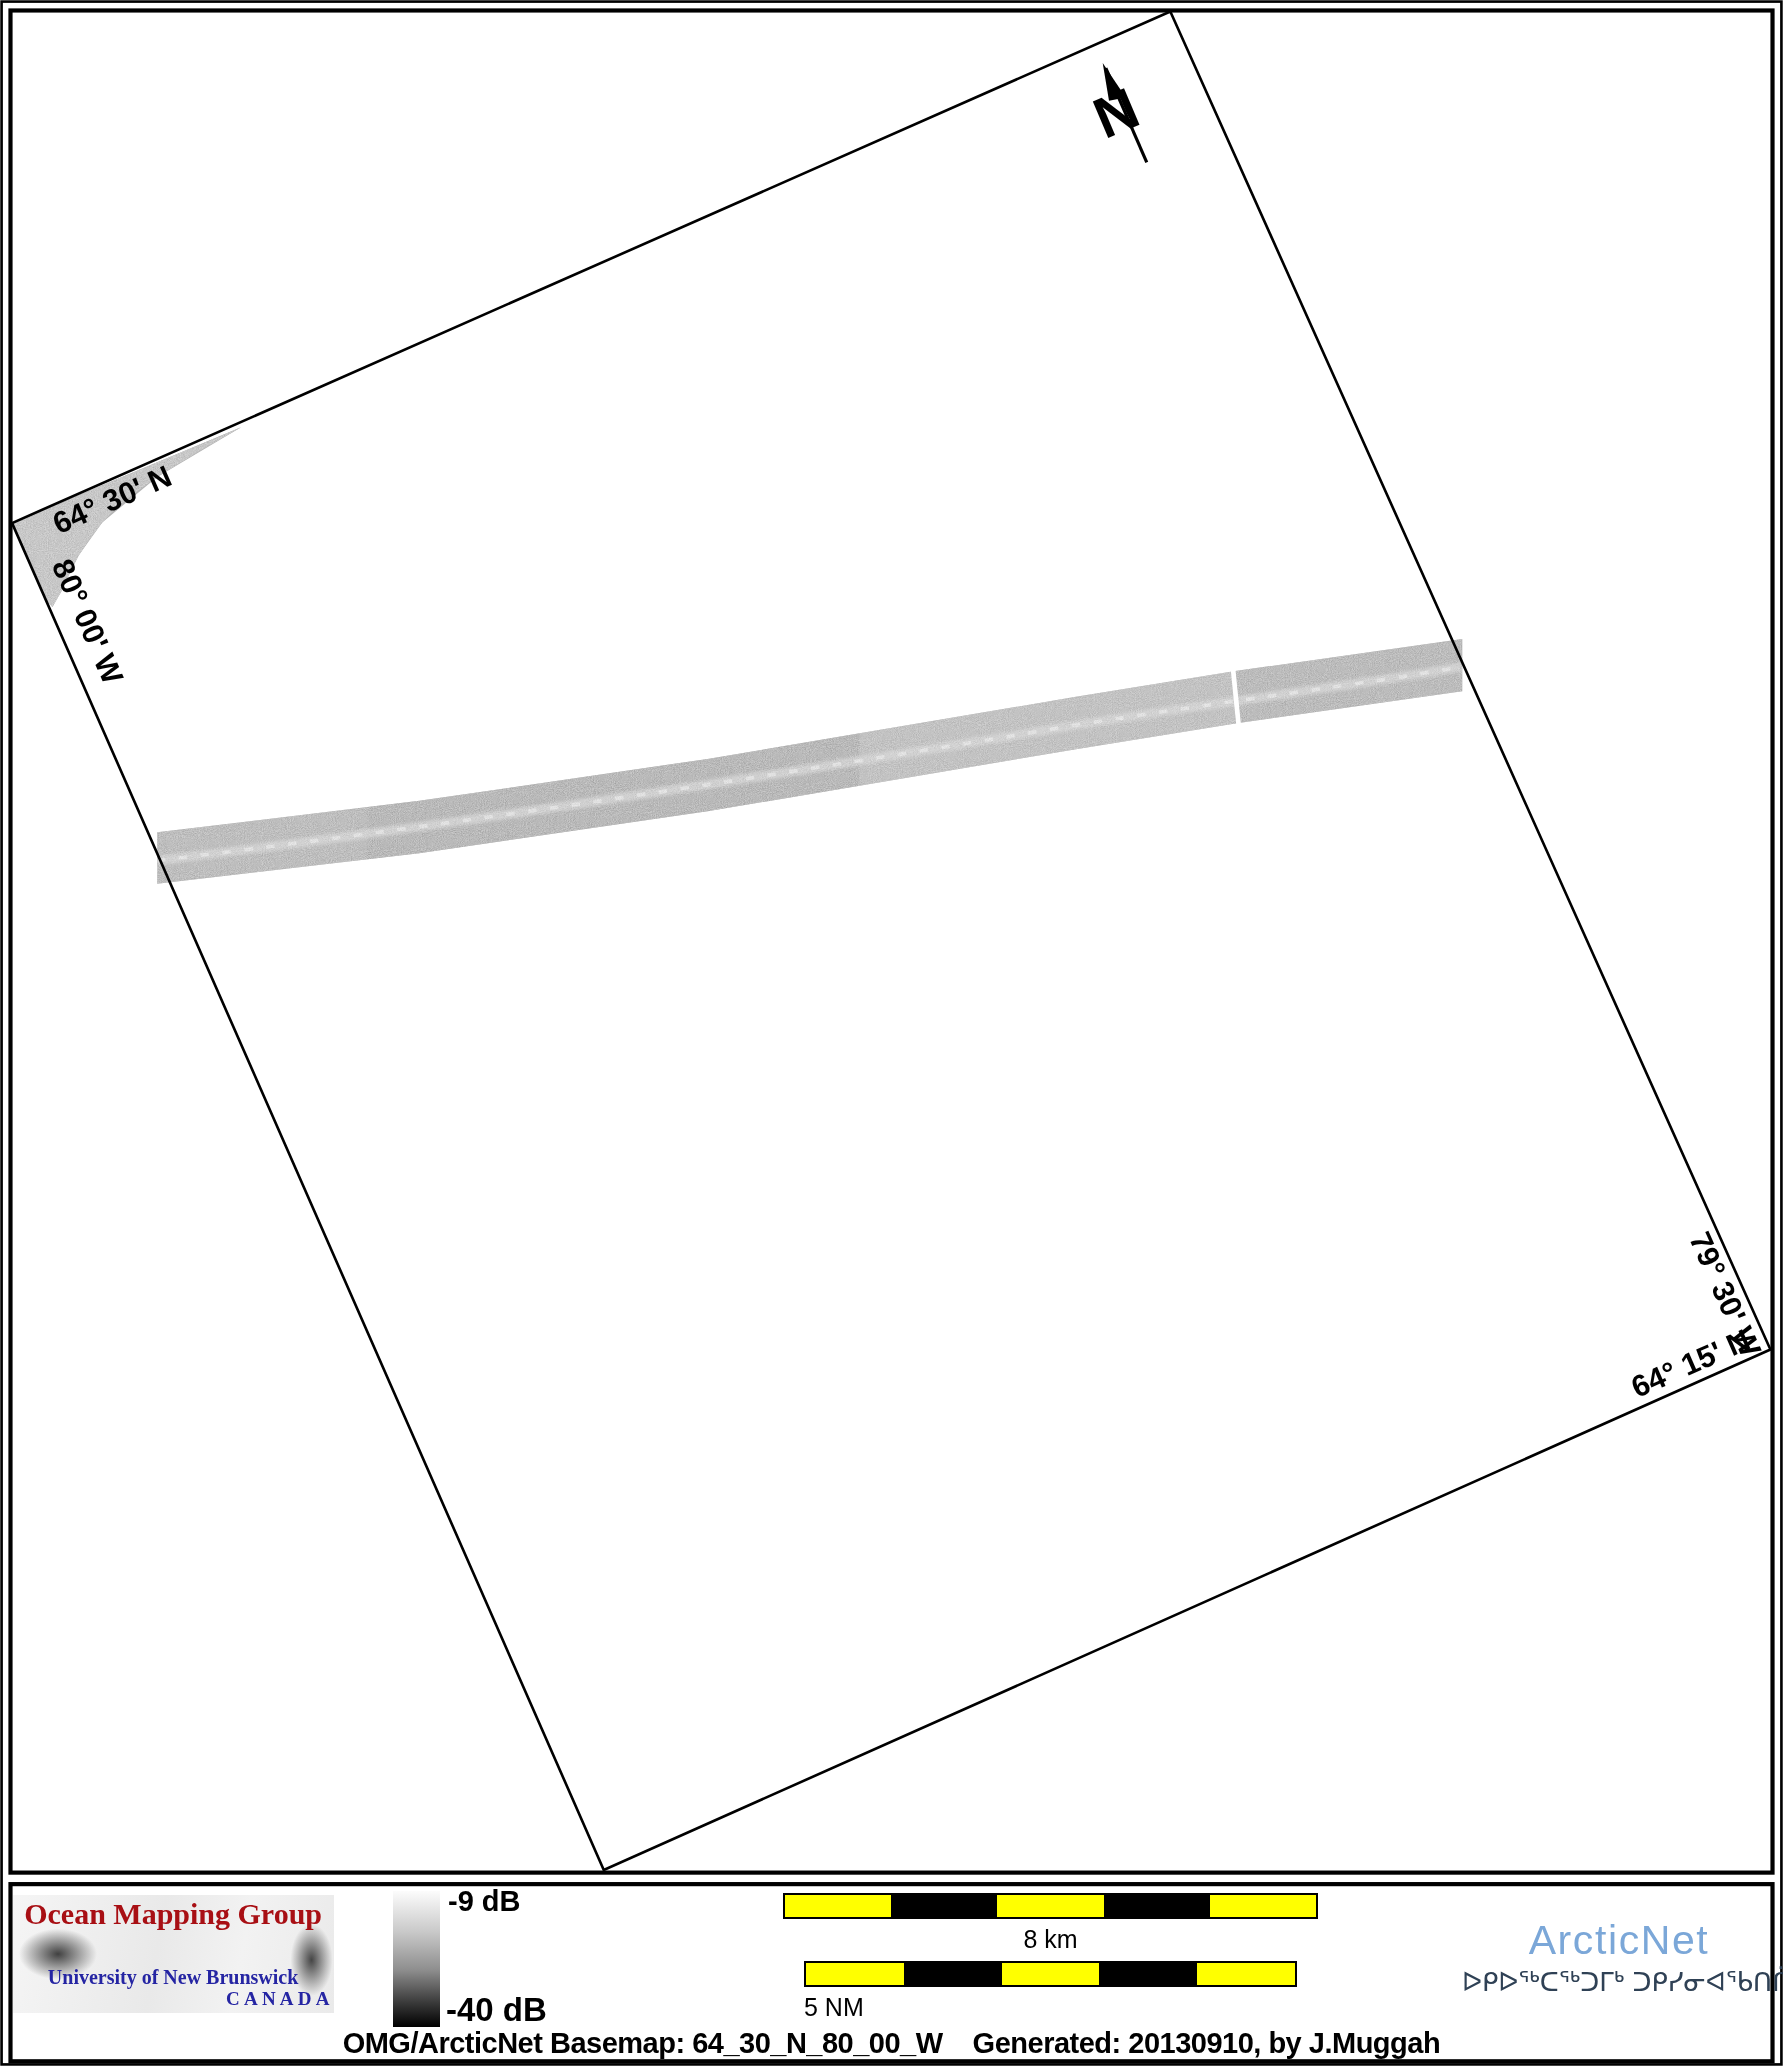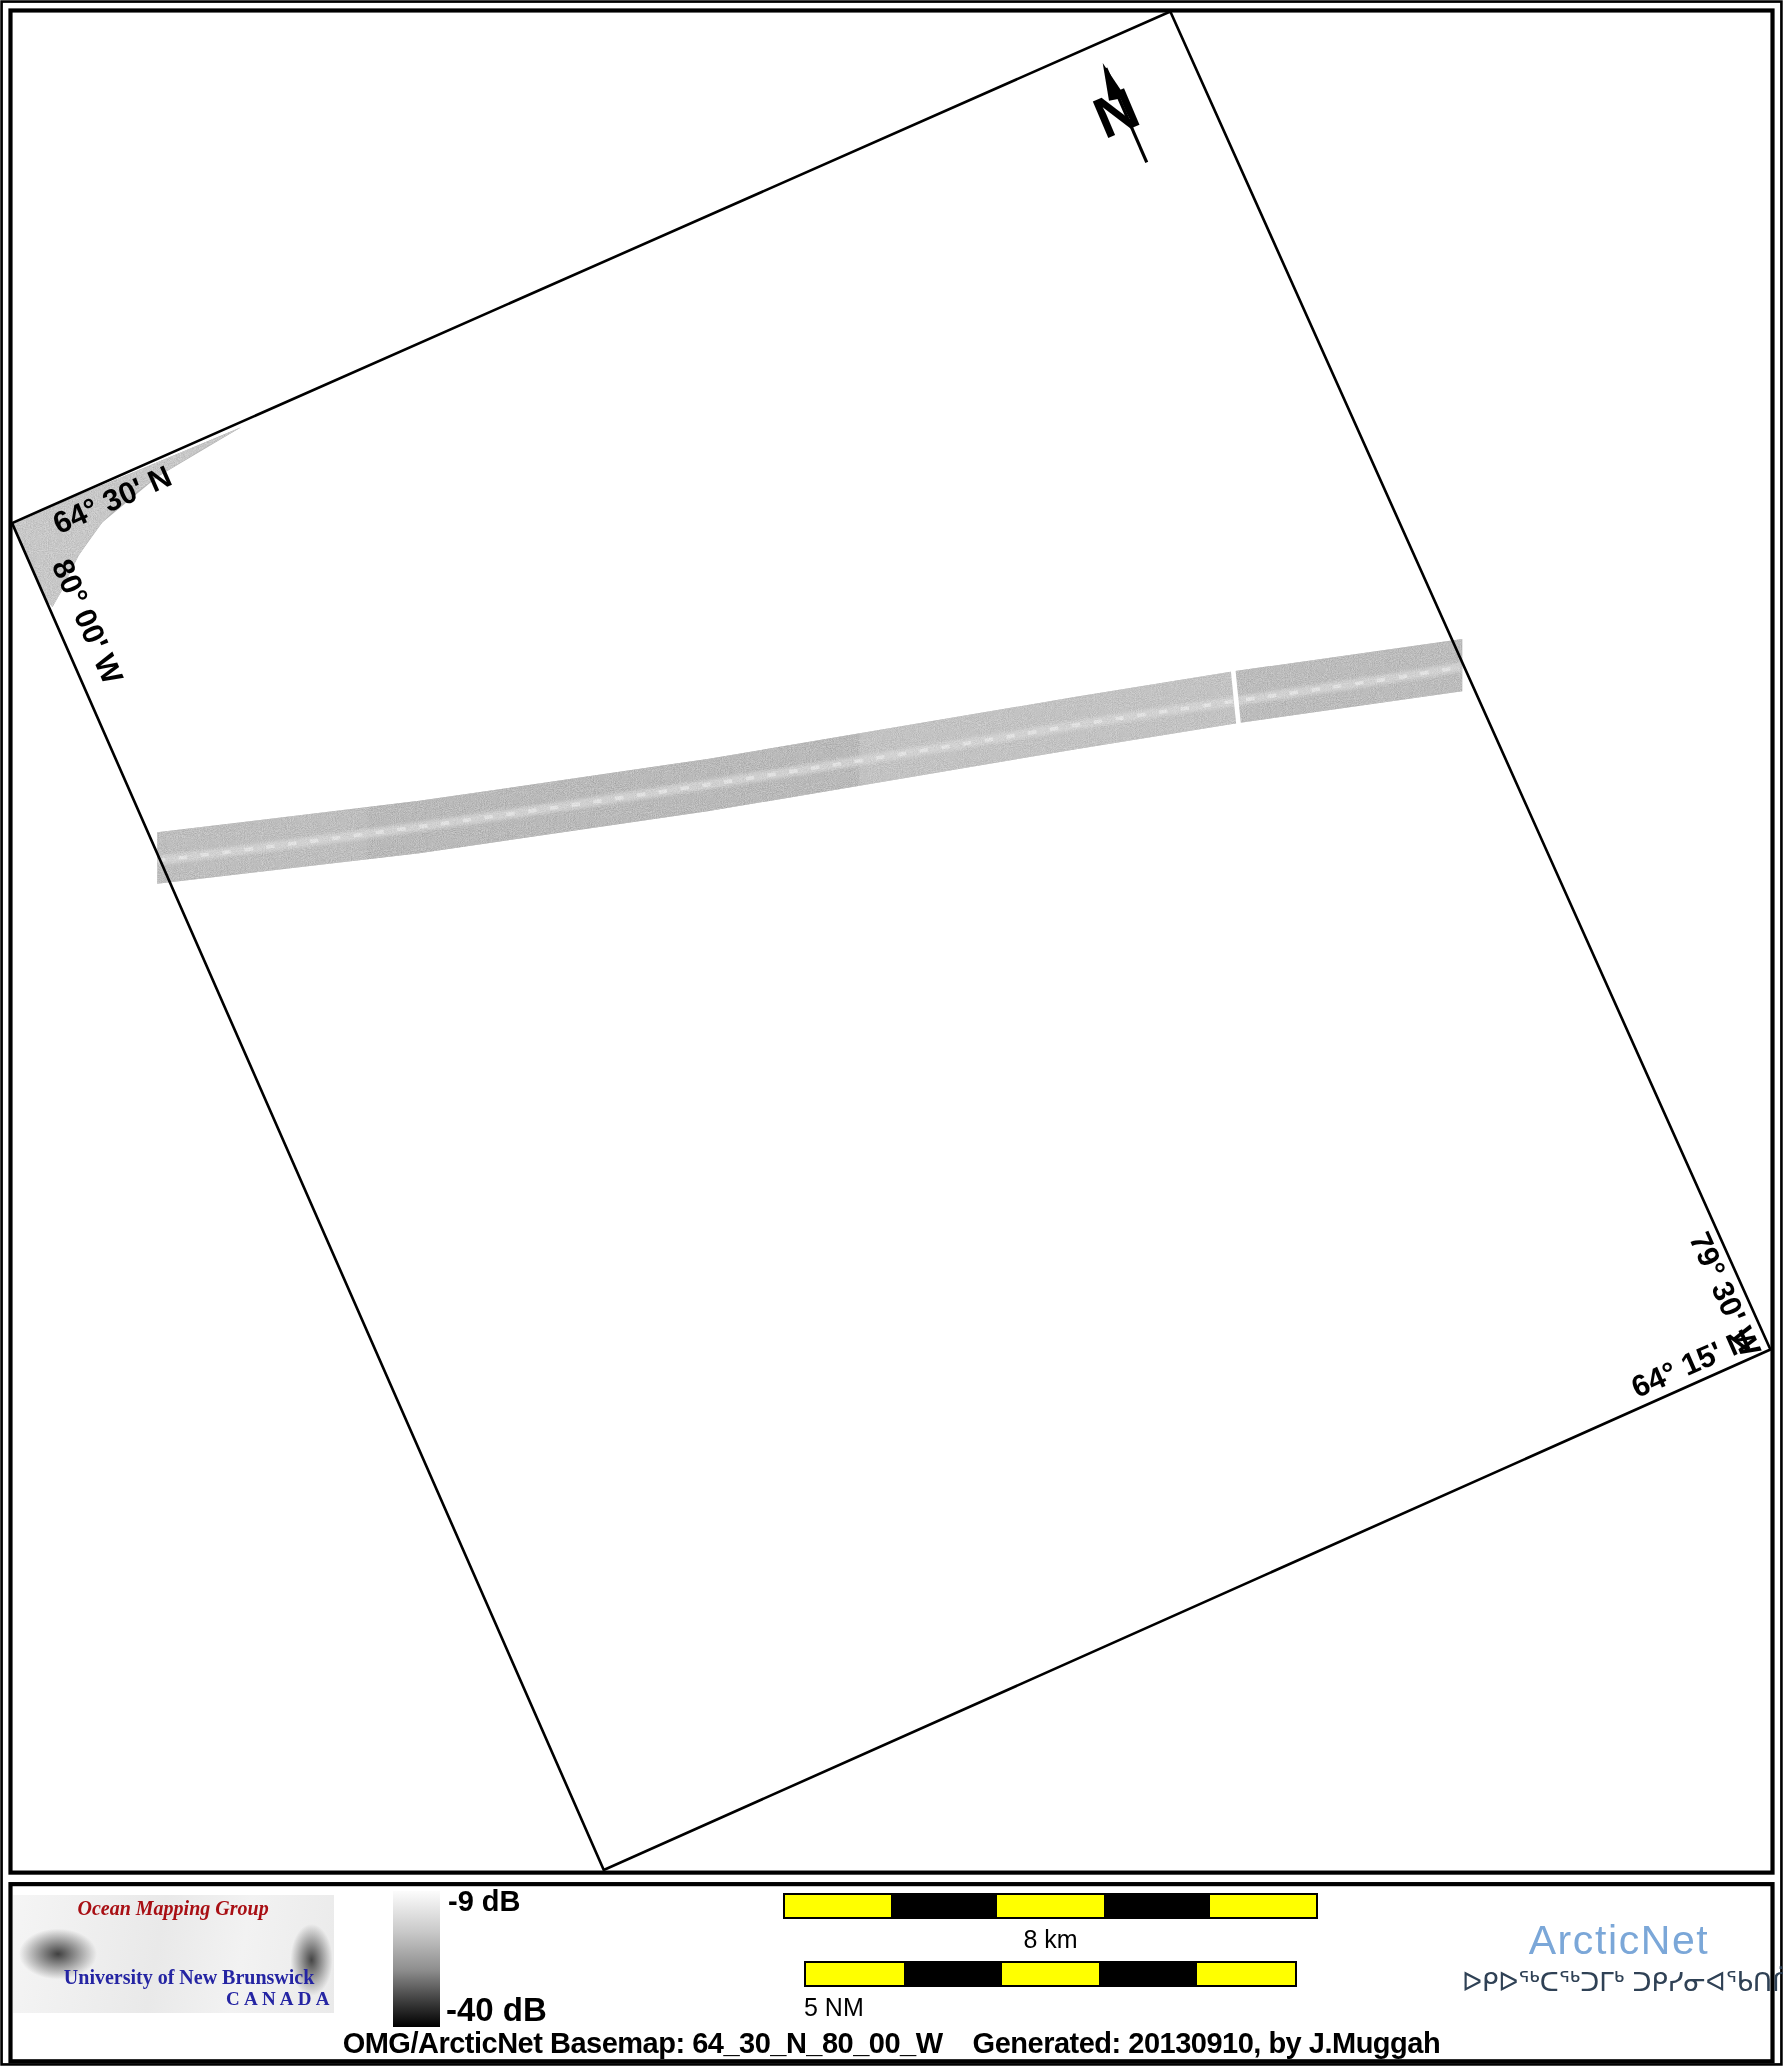--- a/index.html
+++ b/index.html
@@ -8,24 +8,24 @@
   svg text{font-family:"Liberation Sans",sans-serif;}
   .abs{position:absolute;}
 
   
   .omg-logo{left:12.6px;top:1895px;width:321px;height:118px;overflow:hidden;
     background-image:
       radial-gradient(50px 32.5px at 14% 50%, rgba(55,55,55,.95), rgba(125,125,125,.45) 55%, rgba(255,255,255,0) 78%),
       radial-gradient(27px 46px at 93% 55%, rgba(60,60,60,.95), rgba(130,130,130,.45) 55%, rgba(255,255,255,0) 78%),
       linear-gradient(100deg,#f5f5f5,#e9e9e9 45%,#f2f2f2 70%,#eaeaea);}
   .omg-title{position:absolute;top:2.1px;left:0;width:100%;text-align:center;
-    font-family:"Liberation Serif",serif;font-style:italic;font-weight:bold;
-    font-size:20px;color:#a80f14;white-space:nowrap;}
+    font-family:"Liberation Serif",serif;font-weight:bold;
+    font-size:30px;color:#a80f14;white-space:nowrap;}
   .omg-univ{position:absolute;bottom:24px;left:0;width:100%;text-align:center;
-    font-family:"Liberation Serif",serif;font-weight:bold;font-size:20px;color:#2525a3;white-space:nowrap;padding-left:16px;}
+    font-family:"Liberation Serif",serif;font-weight:bold;font-size:20px;color:#2525a3;white-space:nowrap;}
   .omg-canada{position:absolute;bottom:3.1px;left:0;width:100%;text-align:right;
     font-family:"Liberation Serif",serif;font-weight:bold;font-size:19px;letter-spacing:4.2px;color:#2525a3;}
 
   .legend-bar{left:393px;top:1891px;width:47px;height:136px;
     background:linear-gradient(180deg,#fcfcfc 0%,#c9c9c9 30%,#8e8e8e 58%,#3a3a3a 82%,#000 100%);}
   .legend-top{left:448px;top:1885px;font-size:29px;font-weight:bold;white-space:nowrap;}
   .legend-bottom{left:446px;top:1991px;font-size:33px;font-weight:bold;white-space:nowrap;}
 
   .scalebar{display:flex;border:2.1px solid #000;box-sizing:border-box;}
   .scalebar .seg{flex:1 1 0;height:100%;}

